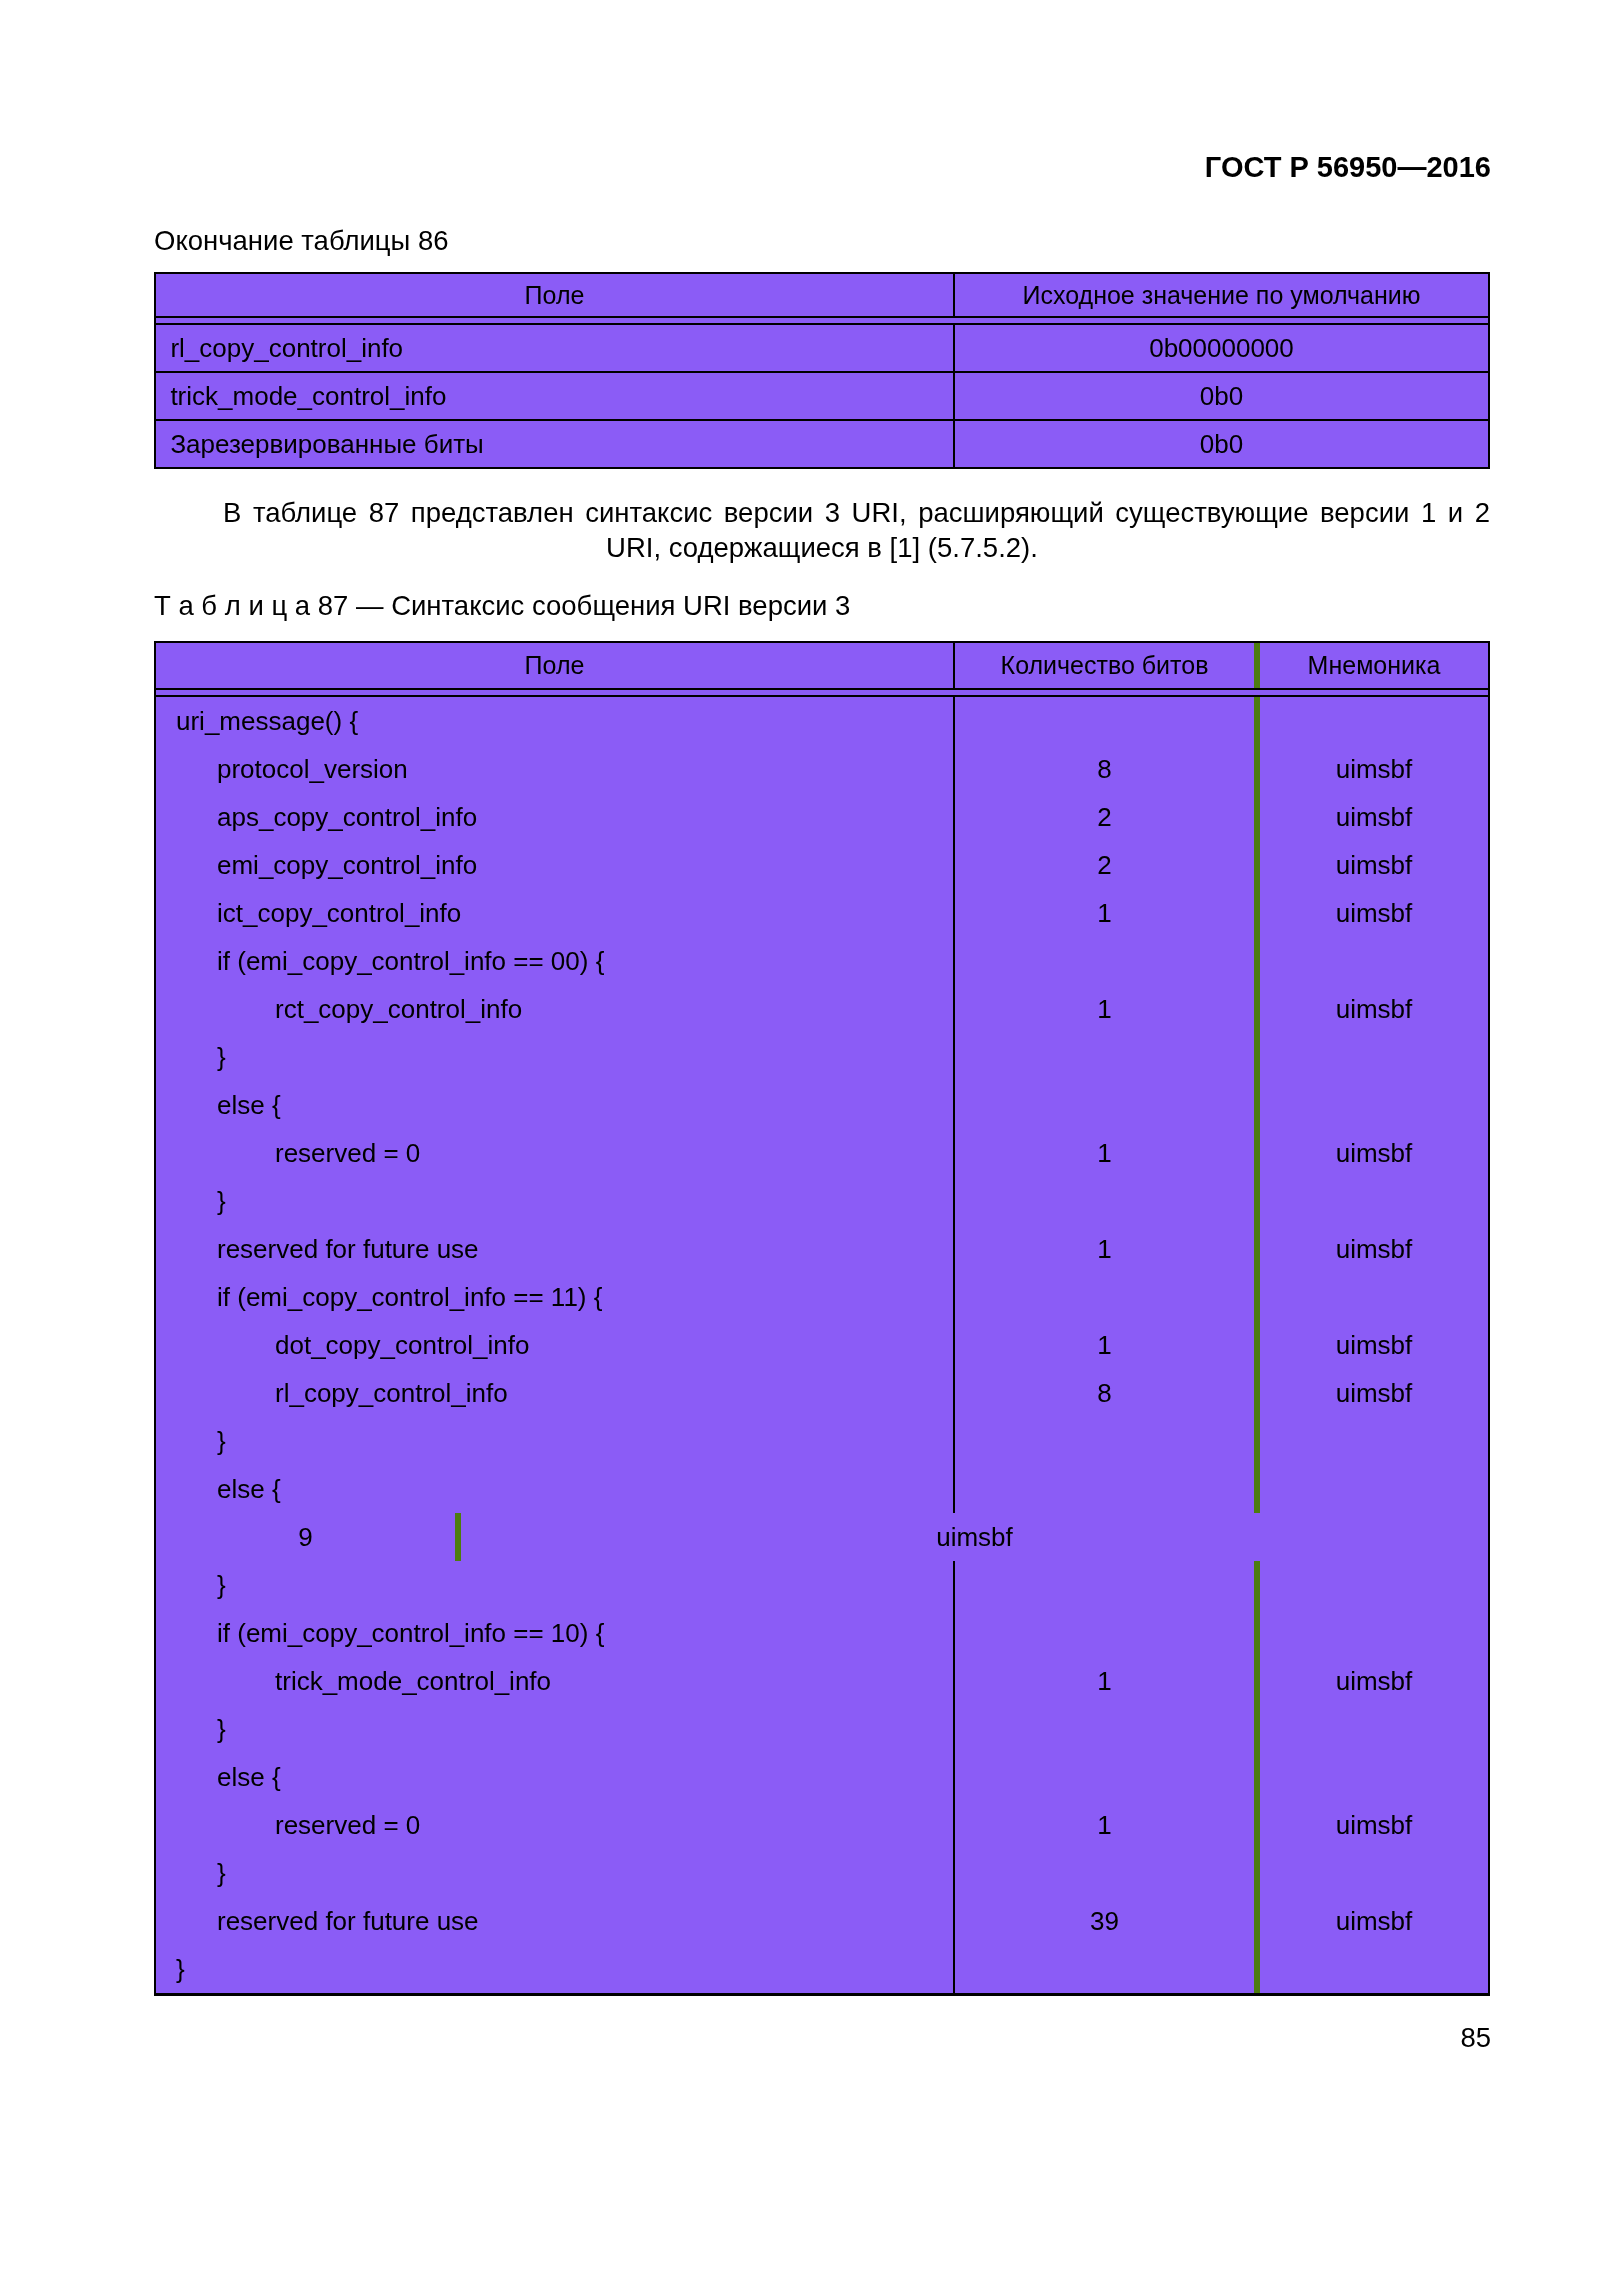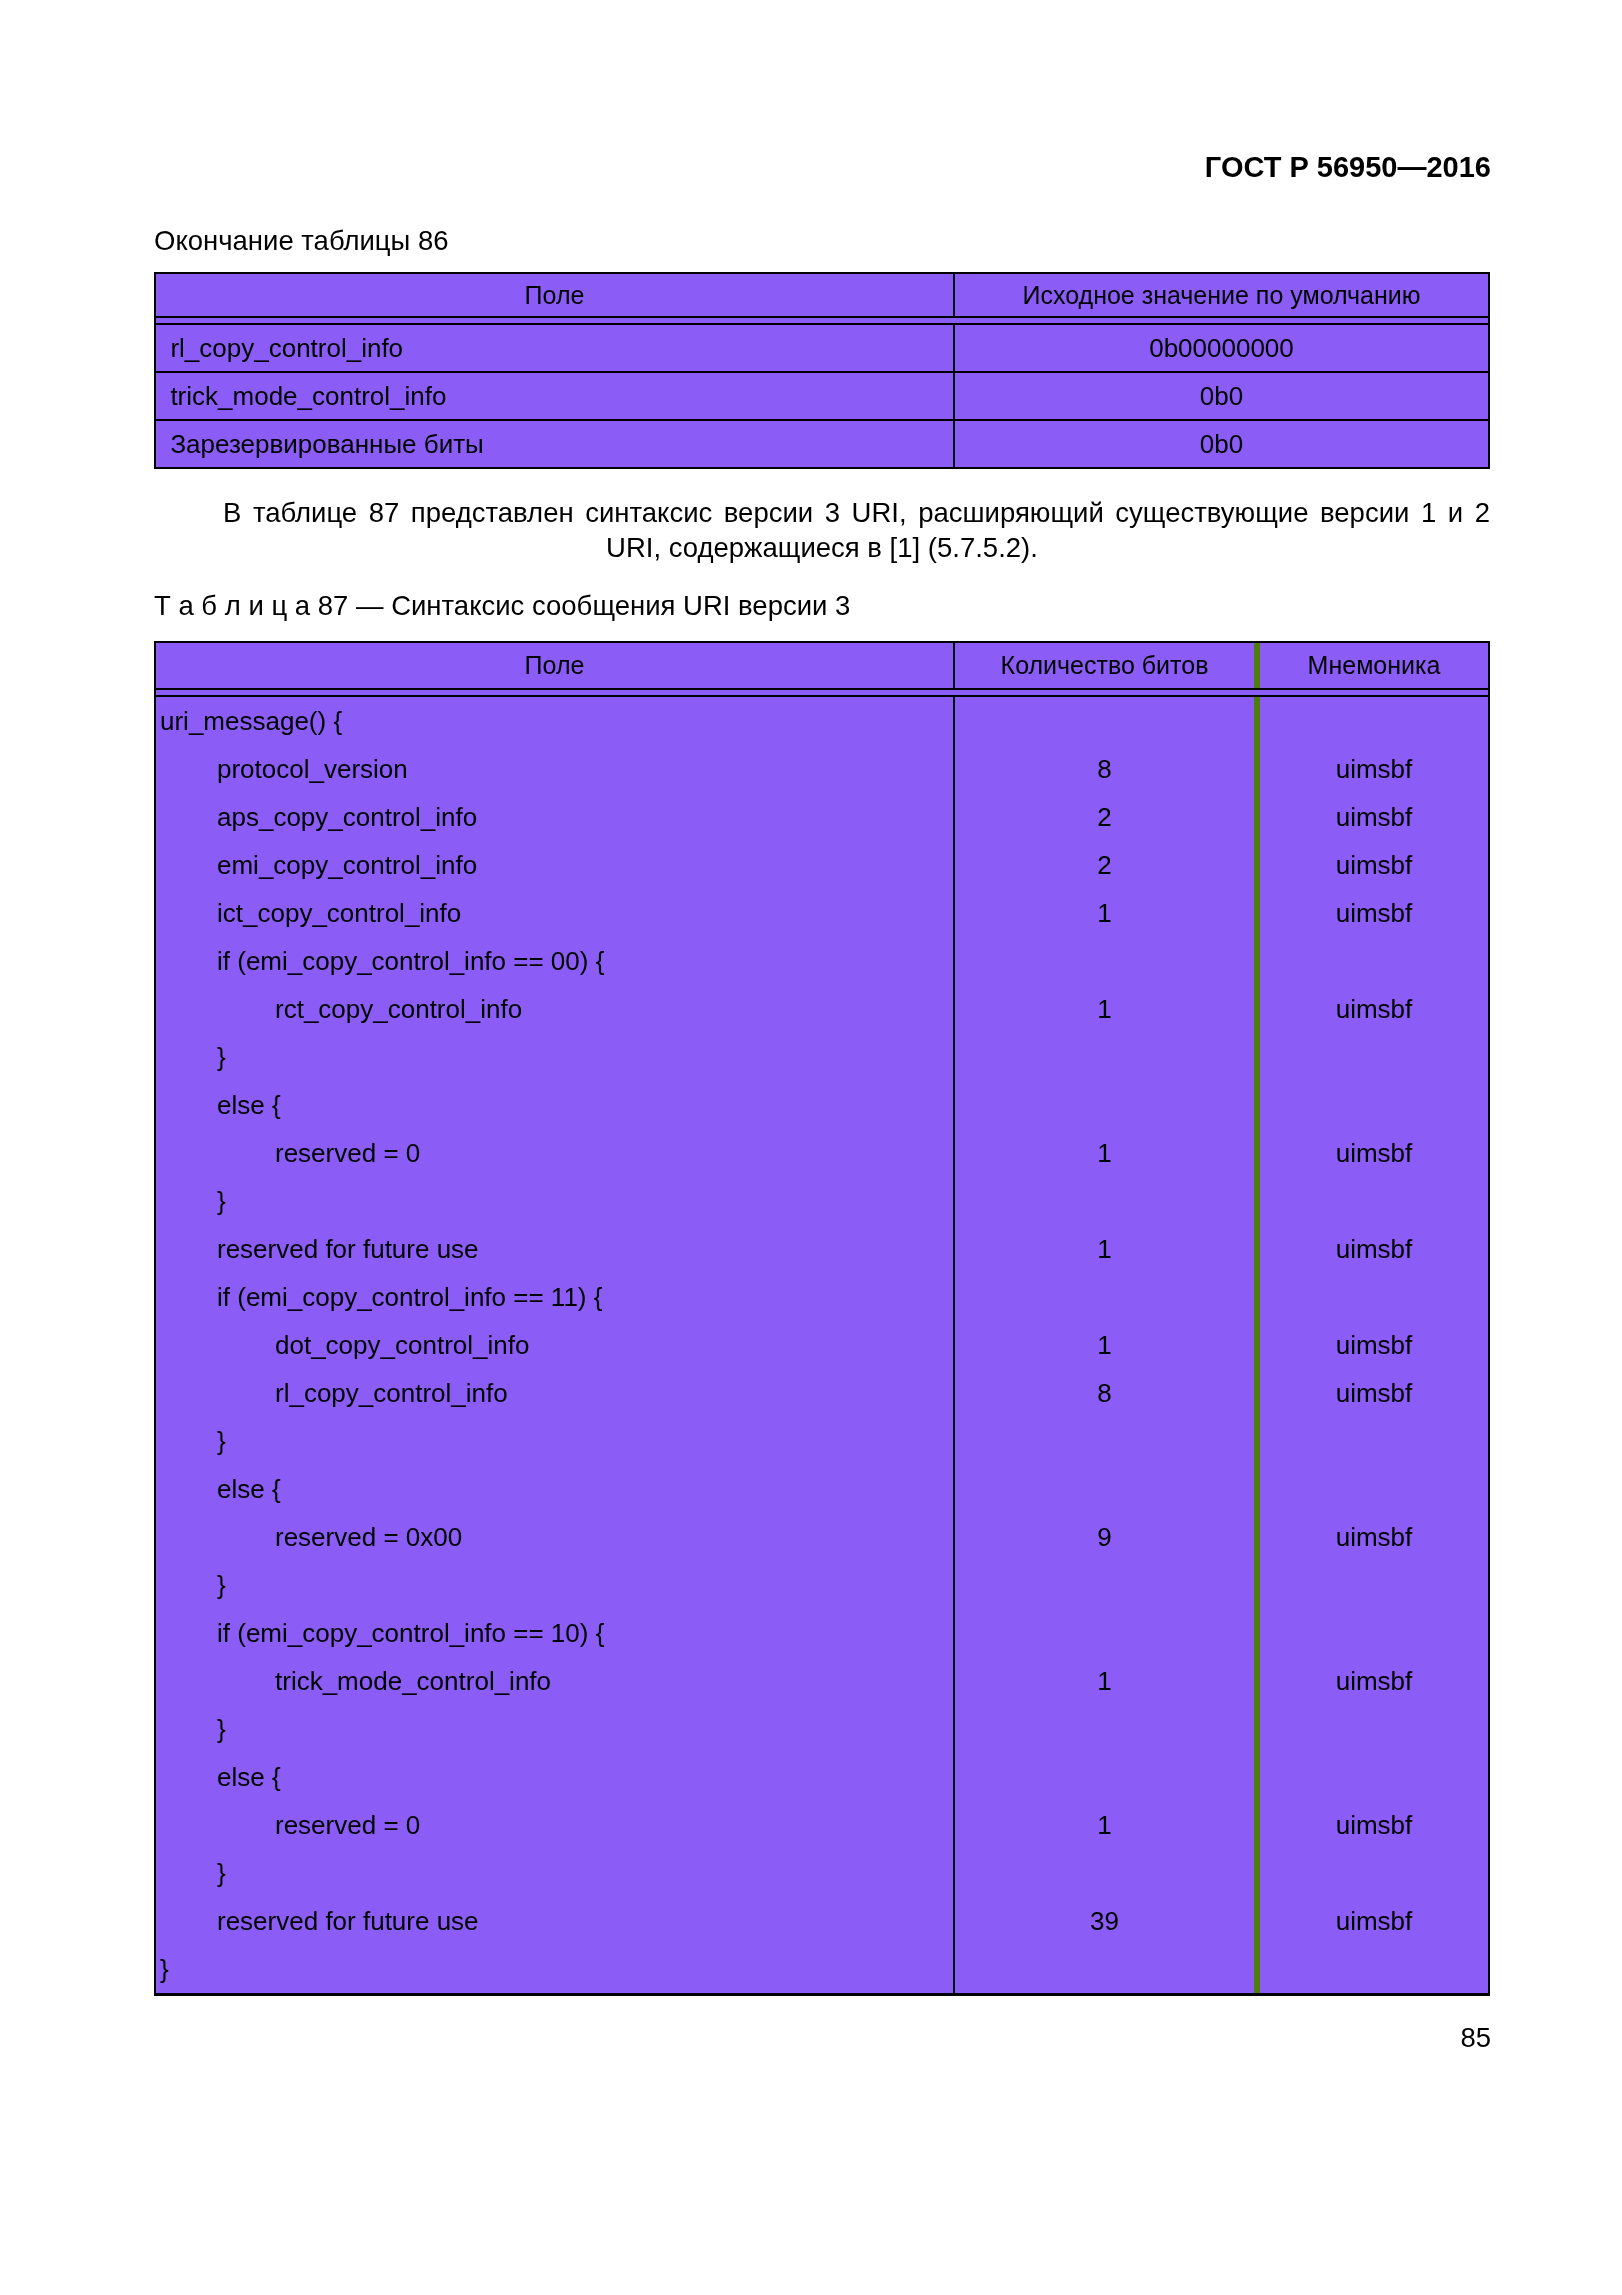--- a/index.html
+++ b/index.html
@@ -20,21 +20,21 @@
   .t87 .c2 { flex:none; width:305px; border-right:6px solid #4d7c0f; justify-content:center; }
   .c3 { flex:1; justify-content:center; }
   .thead { height:42px; border-bottom:2px solid #000; }
   .t87 .thead { height:45px; }
   .hc { justify-content:center; font-size:25px; }
   .dbl { height:5.2px; border-bottom:2px solid #000; box-sizing:content-box; }
   .drow { height:46px; font-size:26px; }
   .t86 .drow + .drow { border-top:2px solid #000; }
   .t87 .drow { height:48px; }
   .fld { padding-left:14.4px; }
-  .ind0 { padding-left:4px; }
+  .ind0 { padding-left:20px; }
   .ind1 { padding-left:61px; }
   .ind2 { padding-left:119px; }
   .para { position:absolute; top:495px; left:154px; width:1336px; font-size:27.5px; line-height:35px; }
   .pl1 { text-align:justify; text-align-last:justify; text-indent:69px; }
   .pl2 { text-align:center; }
   .caption87 { position:absolute; top:590px; left:154px; font-size:27.5px; }
   .pagenum { position:absolute; top:2022px; right:132px; font-size:27.5px; }
 </style>
 </head>
 <body>
@@ -159,21 +159,20 @@
       <div class="cell c1 ind1">}</div>
       <div class="cell c2"></div>
       <div class="cell c3"></div>
     </div>
     <div class="trow drow">
       <div class="cell c1 ind1">else {</div>
       <div class="cell c2"></div>
       <div class="cell c3"></div>
     </div>
     <div class="trow drow">
-      <div class="cell c1 ind2">reserved = 0x00</div>
       <div class="cell c2">9</div>
       <div class="cell c3">uimsbf</div>
     </div>
     <div class="trow drow">
       <div class="cell c1 ind1">}</div>
       <div class="cell c2"></div>
       <div class="cell c3"></div>
     </div>
     <div class="trow drow">
       <div class="cell c1 ind1">if (emi_copy_control_info == 10) {</div>

